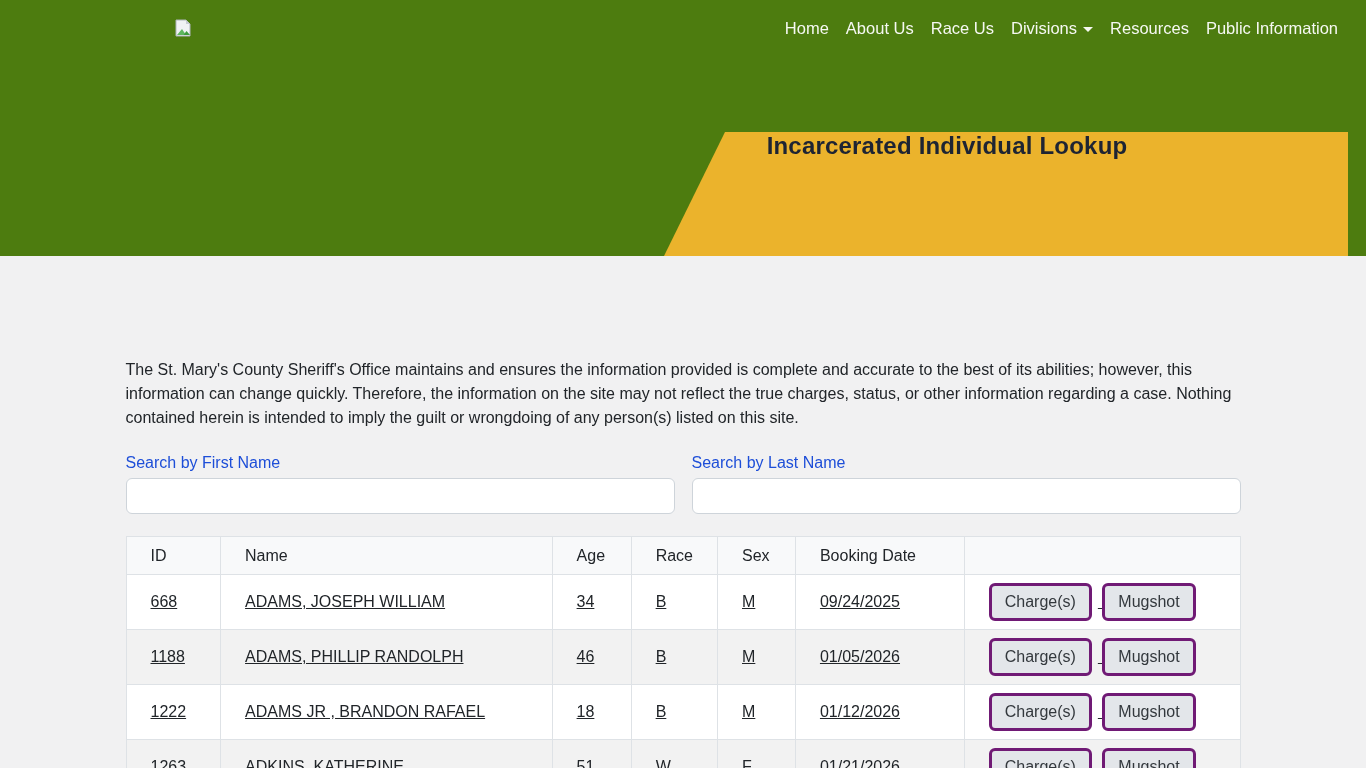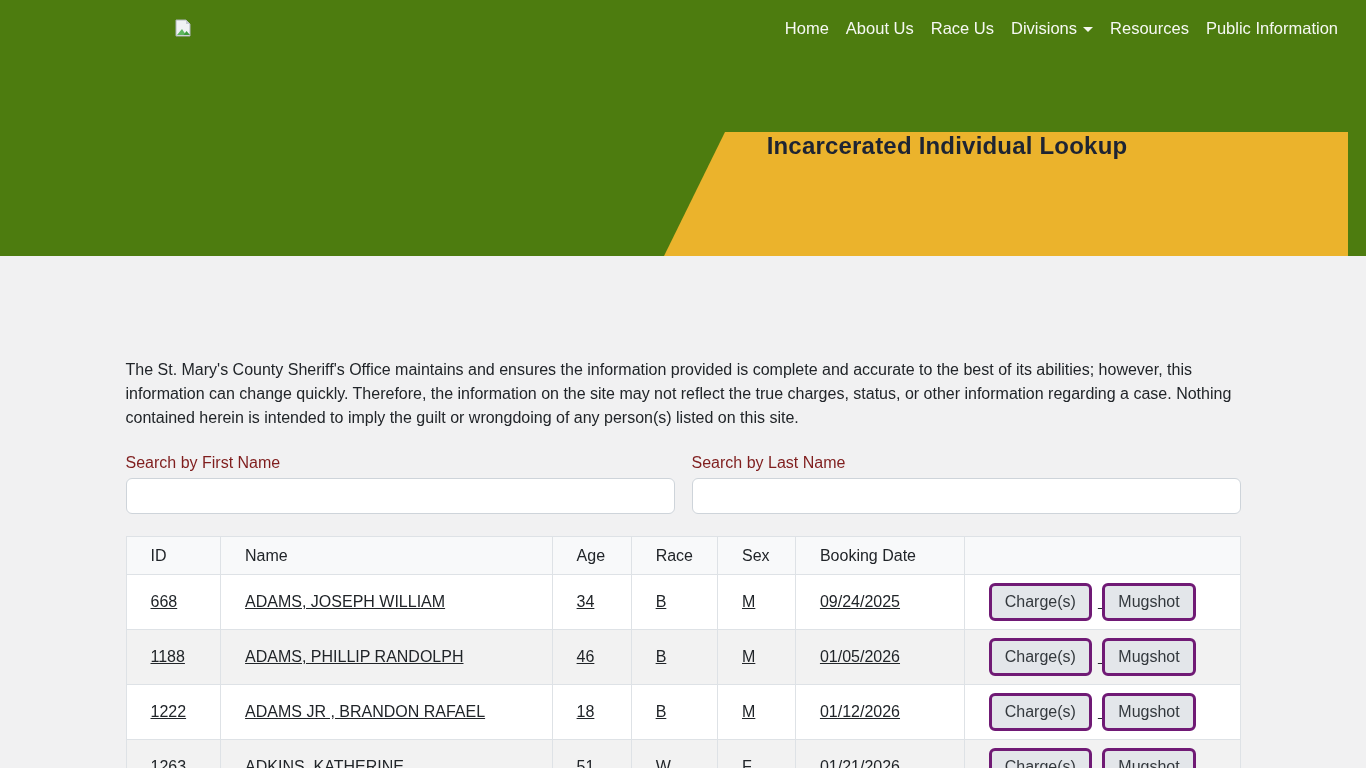--- a/index.html
+++ b/index.html
@@ -82,21 +82,21 @@
   .search-row {
     display:flex;
     gap:17px;
     margin-top:24px;
   }
   .search-col { flex:1; }
   .search-label {
     display:block;
     margin-bottom:6px;
     font-size:16px;
-    color:#7f1d1d;
+    color:#1d4ed8;
   }
   .search-input {
     width:100%;
     height:36px;
     border:1px solid #ced4da;
     border-radius:6px;
     background:#ffffff;
     padding:0 10px;
     font-size:16px;
     font-family:"Liberation Sans", sans-serif;

